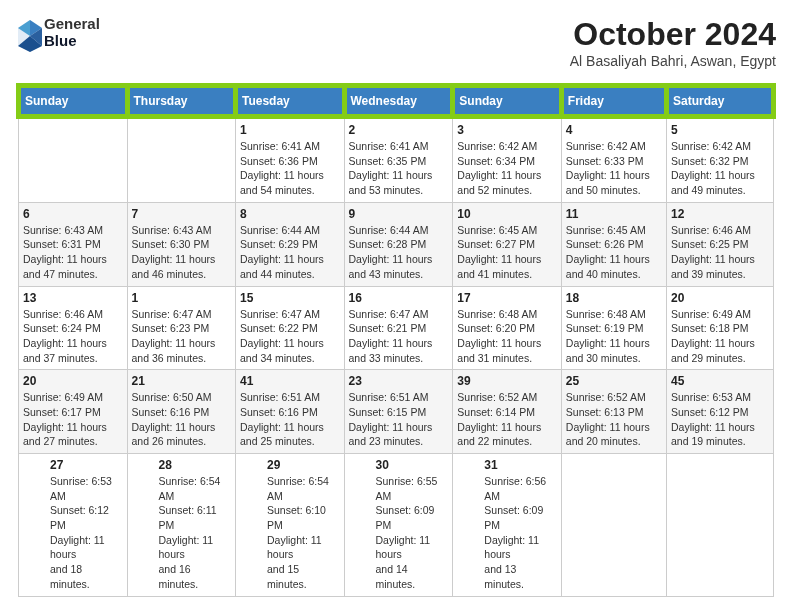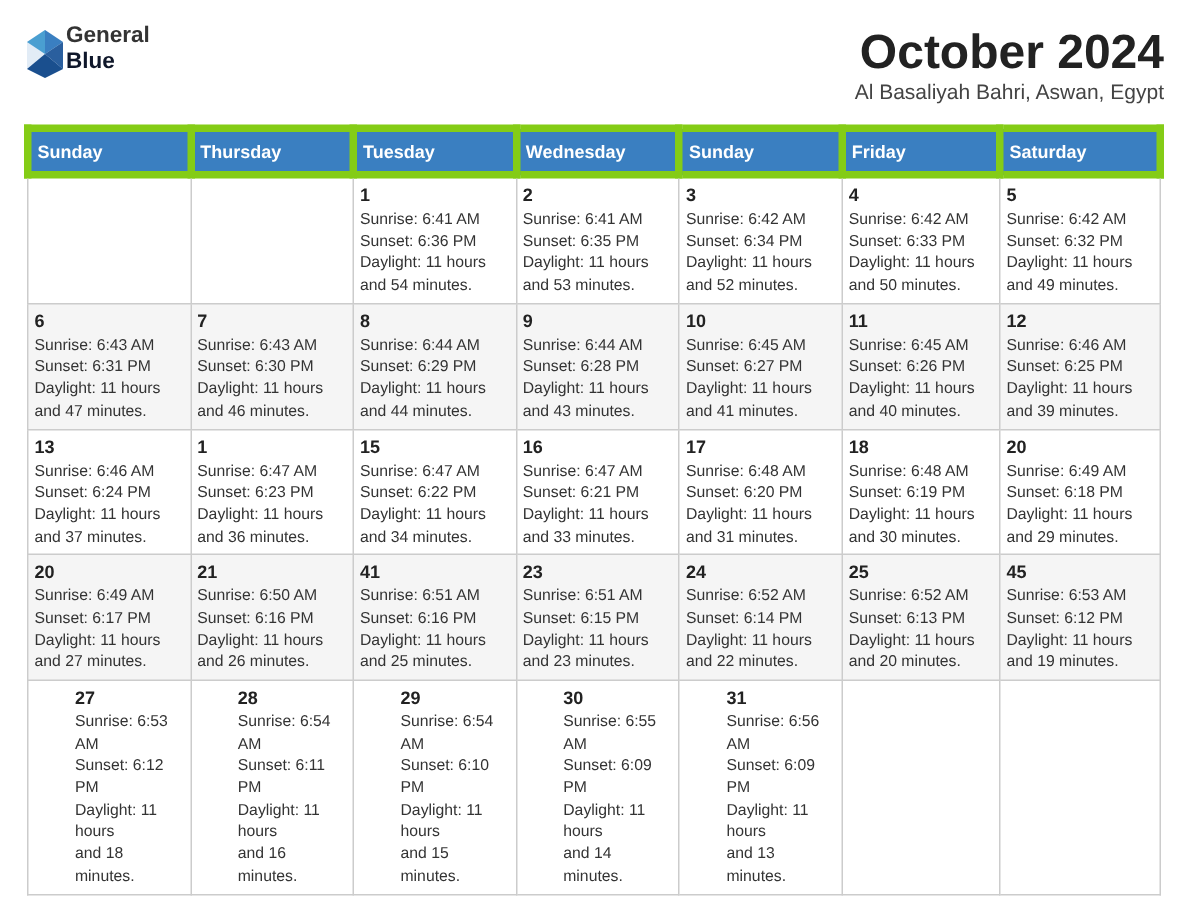--- a/index.html
+++ b/index.html
@@ -236,21 +236,21 @@
         </td>
         <td>
           <div class="day-number">41</div>
           <div class="day-info">Sunrise: 6:51 AM<br>Sunset: 6:16 PM<br>Daylight: 11 hours<br>and 25 minutes.</div>
         </td>
         <td>
           <div class="day-number">23</div>
           <div class="day-info">Sunrise: 6:51 AM<br>Sunset: 6:15 PM<br>Daylight: 11 hours<br>and 23 minutes.</div>
         </td>
         <td>
-          <div class="day-number">24</div>
+          <div class="day-number">39</div>
           <div class="day-info">Sunrise: 6:52 AM<br>Sunset: 6:14 PM<br>Daylight: 11 hours<br>and 22 minutes.</div>
         </td>
         <td>
           <div class="day-number">25</div>
           <div class="day-info">Sunrise: 6:52 AM<br>Sunset: 6:13 PM<br>Daylight: 11 hours<br>and 20 minutes.</div>
         </td>
         <td>
           <div class="day-number">45</div>
           <div class="day-info">Sunrise: 6:53 AM<br>Sunset: 6:12 PM<br>Daylight: 11 hours<br>and 19 minutes.</div>
         </td>

